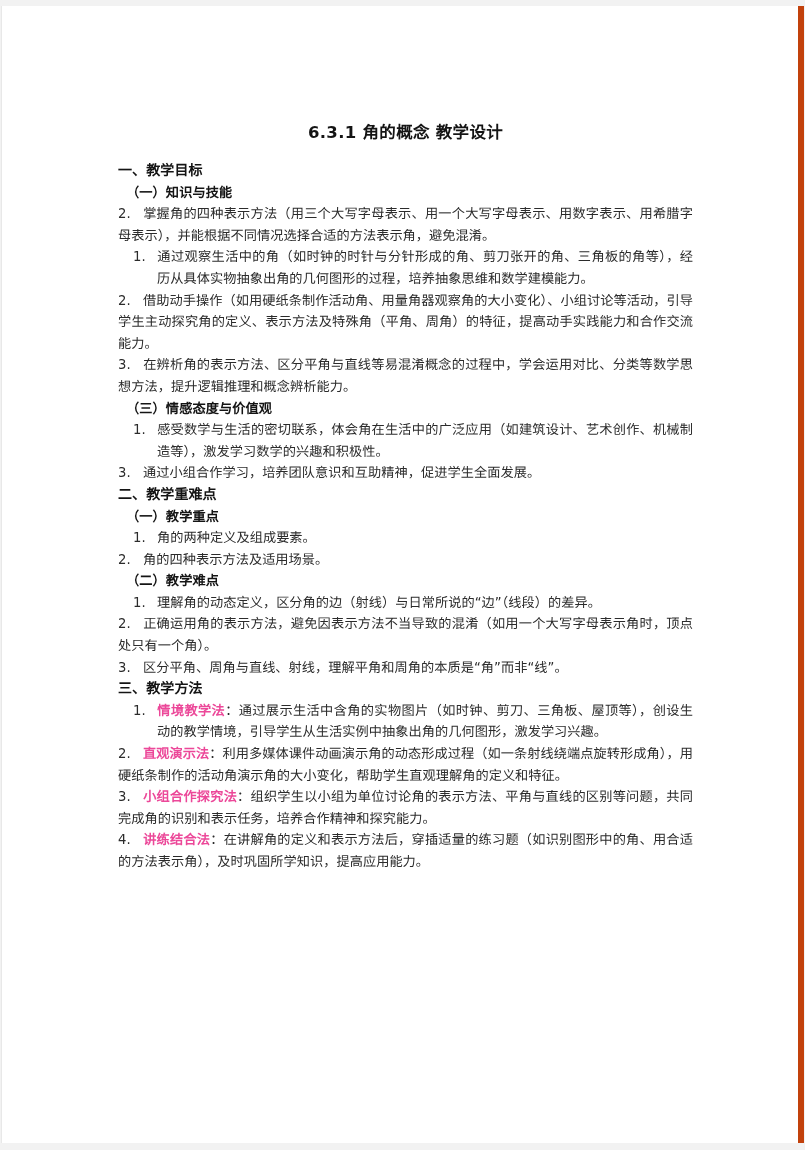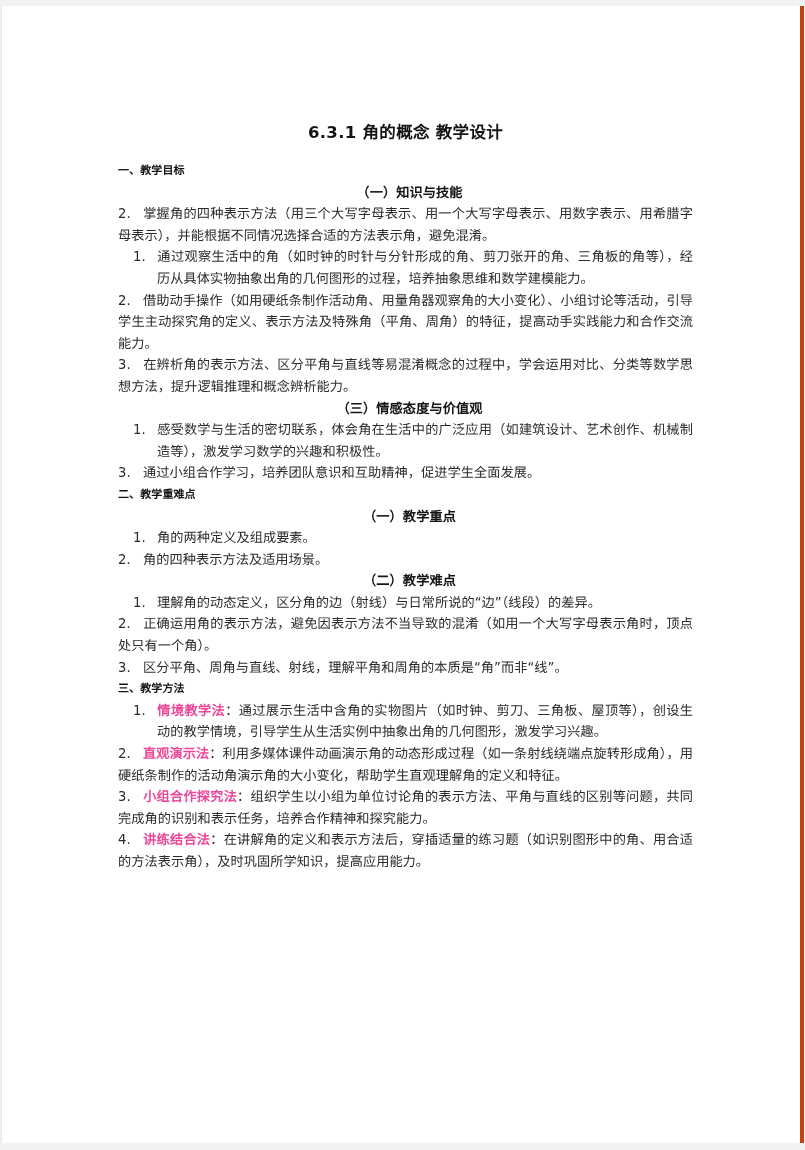--- a/index.html
+++ b/index.html
@@ -15,58 +15,57 @@
     font-family: "DejaVu Sans", "Liberation Sans", sans-serif;
   }
   .page {
     position: absolute;
     left: 1px;
     top: 6px;
     width: 803px;
     height: 1137px;
     background: #ffffff;
     border-left: 1px solid #e8e8e8;
-    border-right: 4px solid #c2410c;
+    border-right: 6px solid #c2410c;
     box-sizing: border-box;
     overflow: hidden;
   }
   .content {
     position: absolute;
     left: 116px;
     top: 0;
     width: 575px;
     color: #2b2b2b;
   }
   .doc-title {
     text-align: center;
     font-size: 16.5px;
     font-weight: bold;
     color: #141414;
     margin: 113px 0 0 0;
     letter-spacing: 0.3px;
   }
   
   .h-top {
-    font-size: 11px;
+    font-size: 14px;
     font-weight: bold;
     color: #141414;
     margin: 0;
     line-height: 21.6px;
     letter-spacing: 0.1px;
   }
   
   .h-sub {
     font-size: 13.2px;
     font-weight: bold;
     color: #141414;
     margin: 0;
     padding-left: 8px;
     line-height: 21.6px;
     letter-spacing: 0.1px;
-    text-align: center;
   }
   
   .item {
     font-size: 13.2px;
     margin: 0;
     line-height: 21.6px;
     color: #2b2b2b;
     position: relative;
     letter-spacing: 0.05px;
     text-align: justify;

